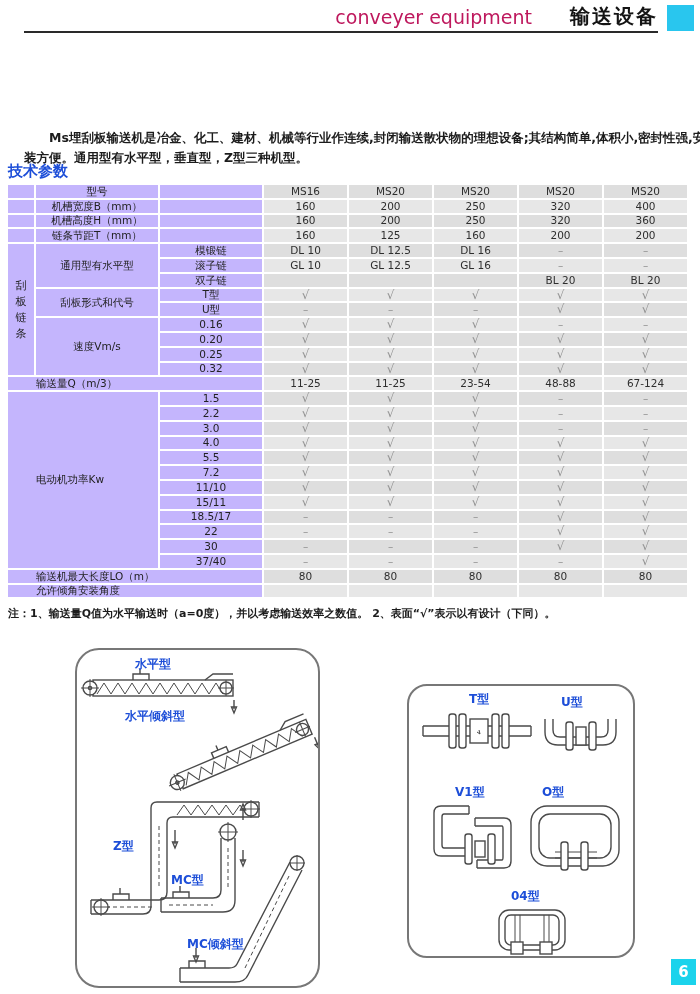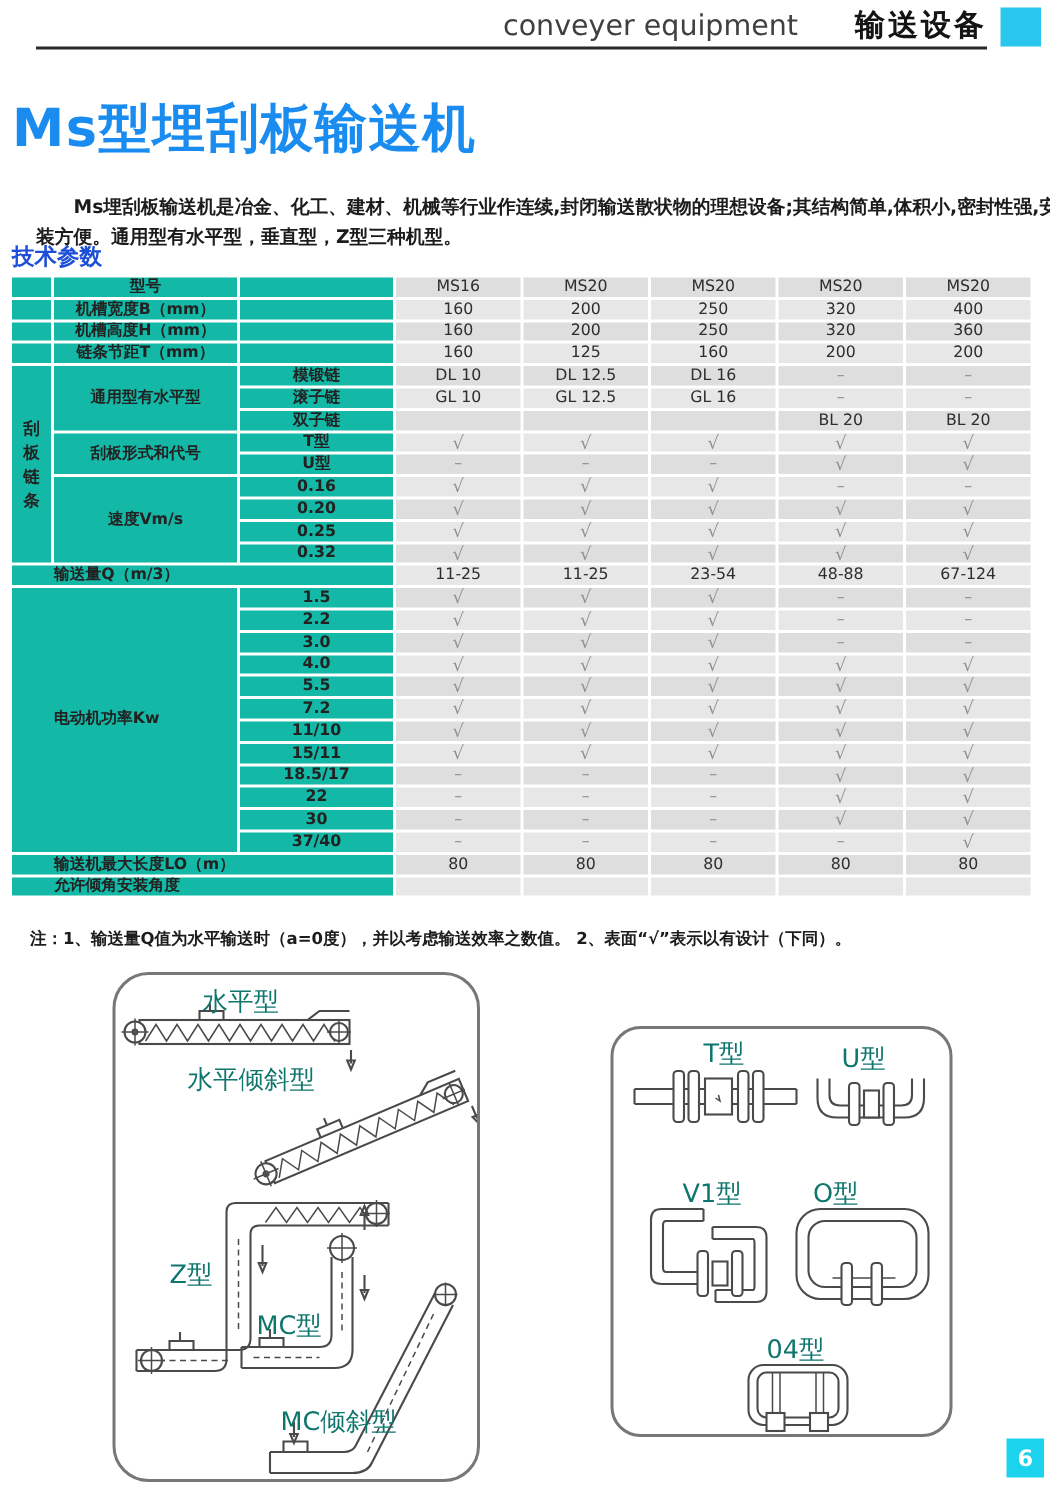--- a/index.html
+++ b/index.html
@@ -1,64 +1,63 @@
 <!DOCTYPE html>
 <html><head>
 <meta charset="utf-8">
 <style>
   html,body{margin:0;padding:0;background:#9a9a9a;}
   .page{position:relative;width:700px;height:994px;background:#fff;margin:0 auto;
         font-family:"DejaVu Sans","Liberation Sans",sans-serif;overflow:hidden;}
 
   
-  .top-en{position:absolute;top:6px;right:168px;font-size:19px;color:#404040;}
+  .top-en{position:absolute;top:6px;right:168px;font-size:19px;color:#be185d;}
   .top-cn{position:absolute;top:3px;right:42px;font-size:20px;font-weight:bold;color:#141414;letter-spacing:2px;}
   .top-square{position:absolute;top:5px;right:6px;width:27px;height:26px;background:#29c6ee;}
   .top-rule{position:absolute;top:31px;left:24px;width:634px;height:2px;background:#2a2a2a;}
 
   .doc-title{position:absolute;left:8px;top:62px;margin:0;font-size:35px;font-weight:bold;color:#1a8cf0;letter-spacing:1px;}
   .desc{position:absolute;left:8px;top:112px;width:684px;margin:16px;font-size:12.5px;line-height:1.6;
         font-weight:bold;color:#1c1c1c;text-indent:2em;}
   .section-heading{position:absolute;left:8px;top:162px;margin:0;font-size:15px;font-weight:bold;color:#1d4ed8;}
 
   
   .tech-table{position:absolute;left:6px;top:183px;border-collapse:separate;border-spacing:2px;table-layout:fixed;}
   .tech-table td{height:12.8px;font-size:10.5px;line-height:1.05;padding:0 2px;overflow:hidden;white-space:nowrap;}
-  .tech-table td.h,.tech-table td.l,.tech-table td.v{background:#14b8a6;font-weight:bold;color:#222;}
+  .tech-table td.h,.tech-table td.l,.tech-table td.v{background:#c4b5fd;font-weight:normal;color:#222;}
   .tech-table td.h{text-align:center;}
   .tech-table td.l{text-align:left;padding-left:28px;}
   .tech-table td.v{text-align:center;white-space:pre-line;line-height:1.45;font-size:11px;}
   .tech-table td.d{background:#dedede;text-align:center;color:#2e2e2e;}
   .tech-table tr:nth-child(even) td.d{background:#e7e7e7;}
   .tech-table td.d.chk{color:#8f8f8f;font-size:12px;font-weight:normal;}
   .tech-table td.d.dsh{color:#8f8f8f;}
 
-  .note{position:absolute;left:8px;top:606px;margin:12px;font-size:11px;font-weight:bold;color:#1c1c1c;}
+  .note{position:absolute;left:8px;top:606px;margin:0;font-size:11px;font-weight:bold;color:#1c1c1c;}
 
   
   .box{position:absolute;border:2px solid #777;background:#fff;}
   .box-left{left:75px;top:648px;width:241px;height:336px;border-radius:24px;}
   .box-right{left:407px;top:684px;width:224px;height:270px;border-radius:20px;}
   .box svg{position:absolute;left:0;top:0;}
-  .dlabel{position:absolute;font-size:17px;font-weight:normal;color:#0f766e;white-space:nowrap;}
+  .dlabel{position:absolute;font-size:12px;font-weight:bold;color:#1d4ed8;white-space:nowrap;}
 
   .page-badge{position:absolute;left:671px;top:959px;width:25px;height:26px;background:#1bd3ec;
               color:#fff;font-size:15px;font-weight:bold;text-align:center;line-height:26px;}
 </style>
 </head>
 <body>
 
 <div class="page">
 
   <span class="top-en">conveyer equipment</span>
   <span class="top-cn">输送设备</span>
   <div class="top-square"></div>
   <div class="top-rule"></div>
 
-  <h1 class="doc-title">Ms型埋刮板输送机</h1>
   <p class="desc">Ms埋刮板输送机是冶金、化工、建材、机械等行业作连续,封闭输送散状物的理想设备;其结构简单,体积小,密封性强,安装方便。通用型有水平型，垂直型，Z型三种机型。</p>
   <h2 class="section-heading">技术参数</h2>
 
   <table class="tech-table">
     <colgroup>
       <col style="width:26px">
         <col style="width:122px">
         <col style="width:102px">
       <col style="width:83px">
         <col style="width:83px">

